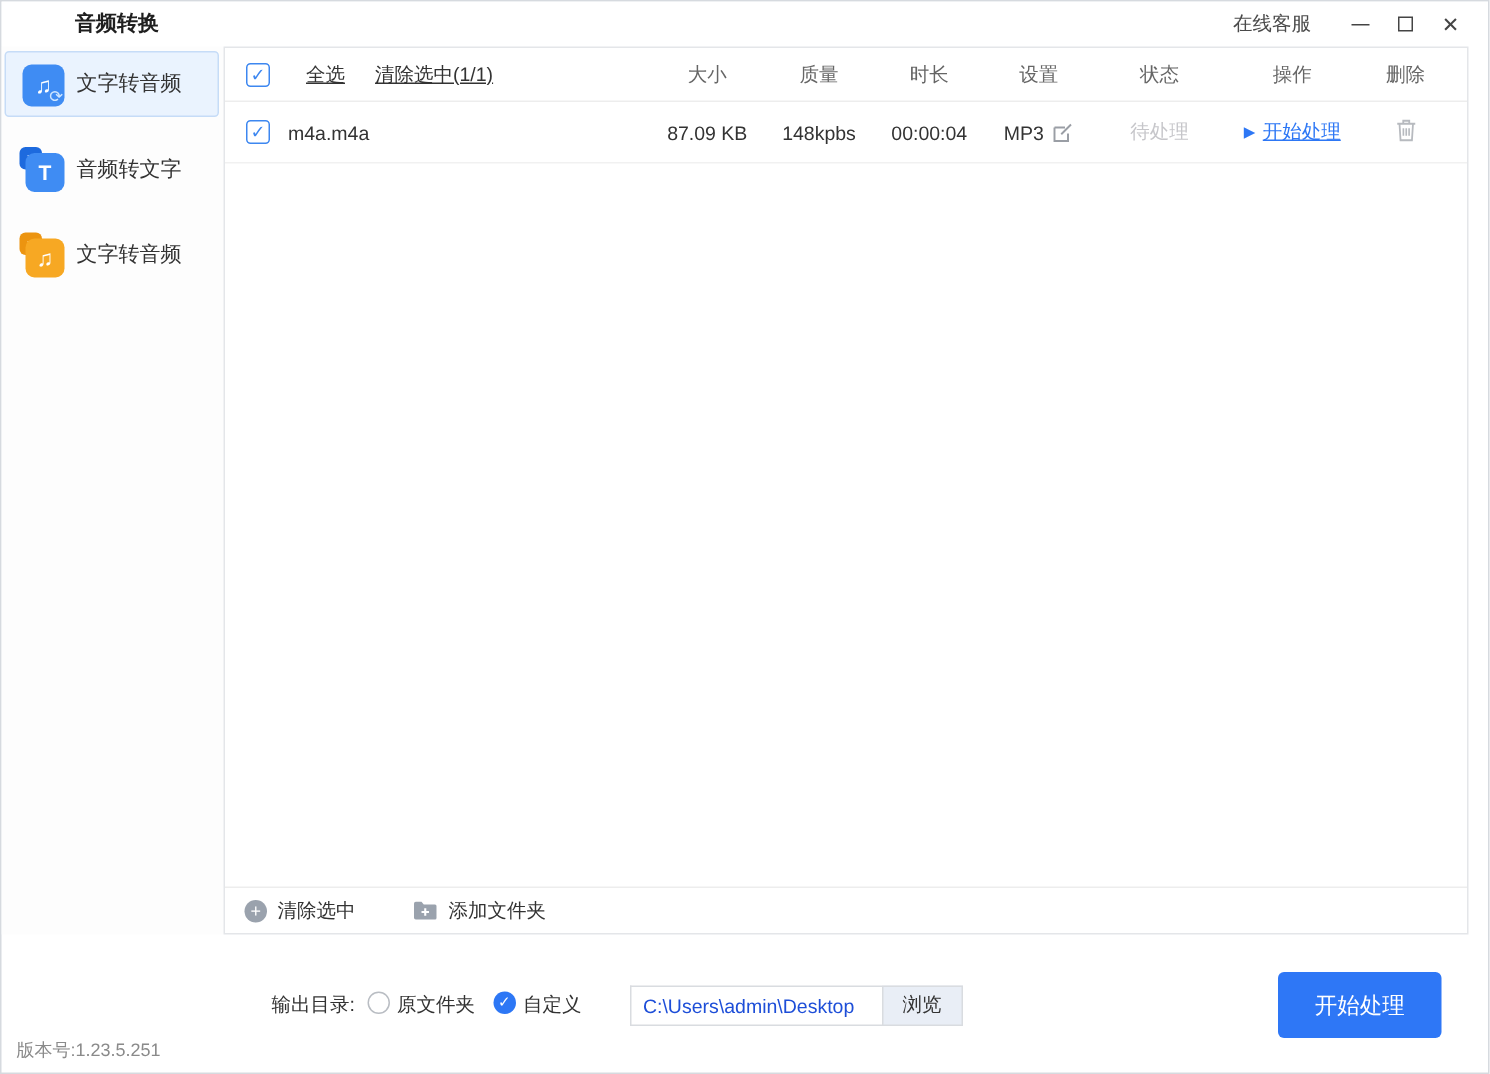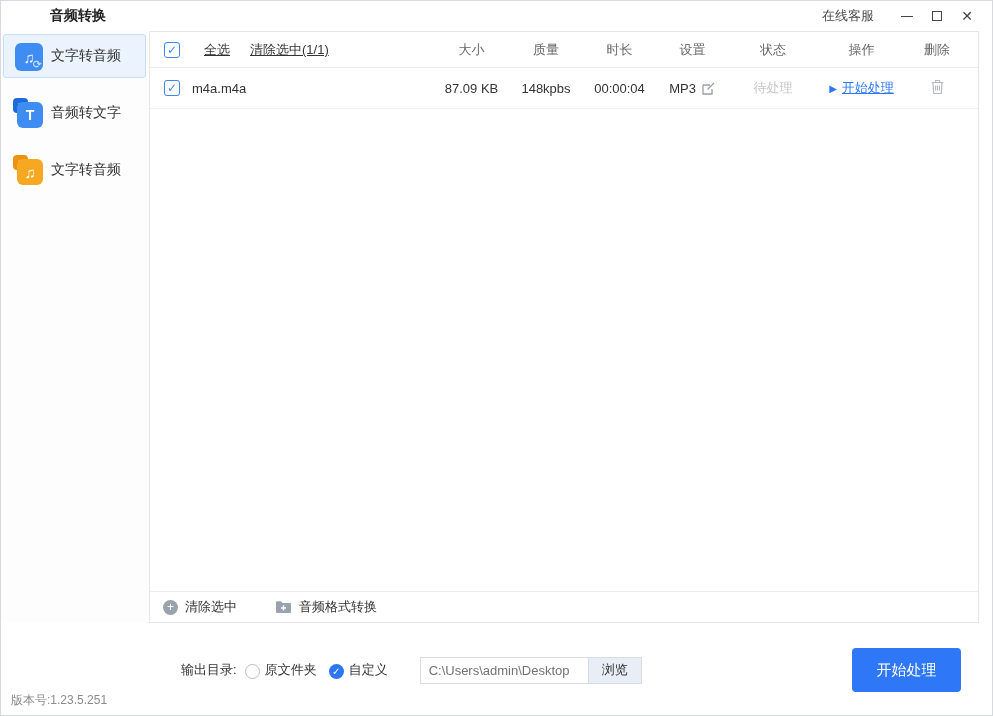--- a/index.html
+++ b/index.html
@@ -59,26 +59,26 @@
   .fmt-cell { display:inline-flex; align-items:center; justify-content:center; gap:5px; }
   .edit-ic, .trash-ic { cursor:pointer; display:inline-flex; }
   .filler { flex:1; }
   .add-row { height:31px; border-top:1px solid #ededed; display:flex; align-items:center; padding-left:13px; gap:38px; }
   .add-item { display:flex; align-items:center; gap:7px; color:#333; cursor:pointer; }
   .circle-plus { width:15px; height:15px; border-radius:50%; background:#9aa2ad; color:#fff; font-size:12px;
                  display:flex; align-items:center; justify-content:center; line-height:1; }
   
   .footer { height:94px; position:relative; display:flex; align-items:center; padding-left:180px; }
   .out-label { color:#333; }
-  .radio { display:flex; align-items:flex-end; gap:5px; margin-left:8px; cursor:pointer; color:#333; }
+  .radio { display:flex; align-items:flex-start; gap:5px; margin-left:8px; cursor:pointer; color:#333; }
   .radio-dot { width:15px; height:15px; border-radius:50%; border:1px solid #b9bdc3; background:#fff; }
   .radio.checked { margin-left:12px; }
   .radio-dot.on { border:none; background:#2d77f5; color:#fff; font-size:10px; display:flex; align-items:center; justify-content:center; }
   .path-input { margin-left:32px; width:168px; height:27px; border:1px solid #d9dce0; border-right:none;
-                padding:0 8px; font-size:13px; color:#737373; font-family:"Liberation Sans",sans-serif; outline:none; background:#fff; }
+                padding:0 8px; font-size:13px; color:#1d4ed8; font-family:"Liberation Sans",sans-serif; outline:none; background:#fff; }
   .browse-btn { height:27px; width:54px; background:#e9eef6; border:1px solid #d9dce0; color:#333;
                 font-size:13px; cursor:pointer; font-family:"Liberation Sans",sans-serif; }
   .foot-spacer { flex:1; }
   .start-btn { width:109px; height:44px; margin-right:31px; background:#2e77f6; color:#fff; border:none;
                border-radius:4px; font-size:15px; cursor:pointer; font-family:"Liberation Sans",sans-serif; }
   .version { position:absolute; left:10px; bottom:8px; font-size:12px; color:#8a8a8a; }
   svg { display:block; }
 </style>
 </head>
 <body>
@@ -193,21 +193,21 @@
         <span class="circle-plus">+</span>
         <span>清除选中</span>
       </span>
       <span class="add-item">
         <span>
           <svg width="17" height="14" viewBox="0 0 17 14">
               <path d="M1 2.5 Q1 1.2 2.2 1.2 H6 L7.5 3 H15 Q16 3 16 4 V12 Q16 13 15 13 H2.2 Q1 13 1 11.8 Z" fill="#9aa2ad"></path>
               <path d="M8.5 5.5 V10.5 M6 8 H11" stroke="#fff" stroke-width="1.4"></path>
             </svg>
         </span>
-        <span>音频格式转换</span>
+        <span>添加文件夹</span>
       </span>
     </div>
   </div>
 </div>
 
 <div class="footer">
   <span class="out-label">输出目录:</span>
   <span class="radio">
     <span class="radio-dot"></span>
     <span>原文件夹</span>

